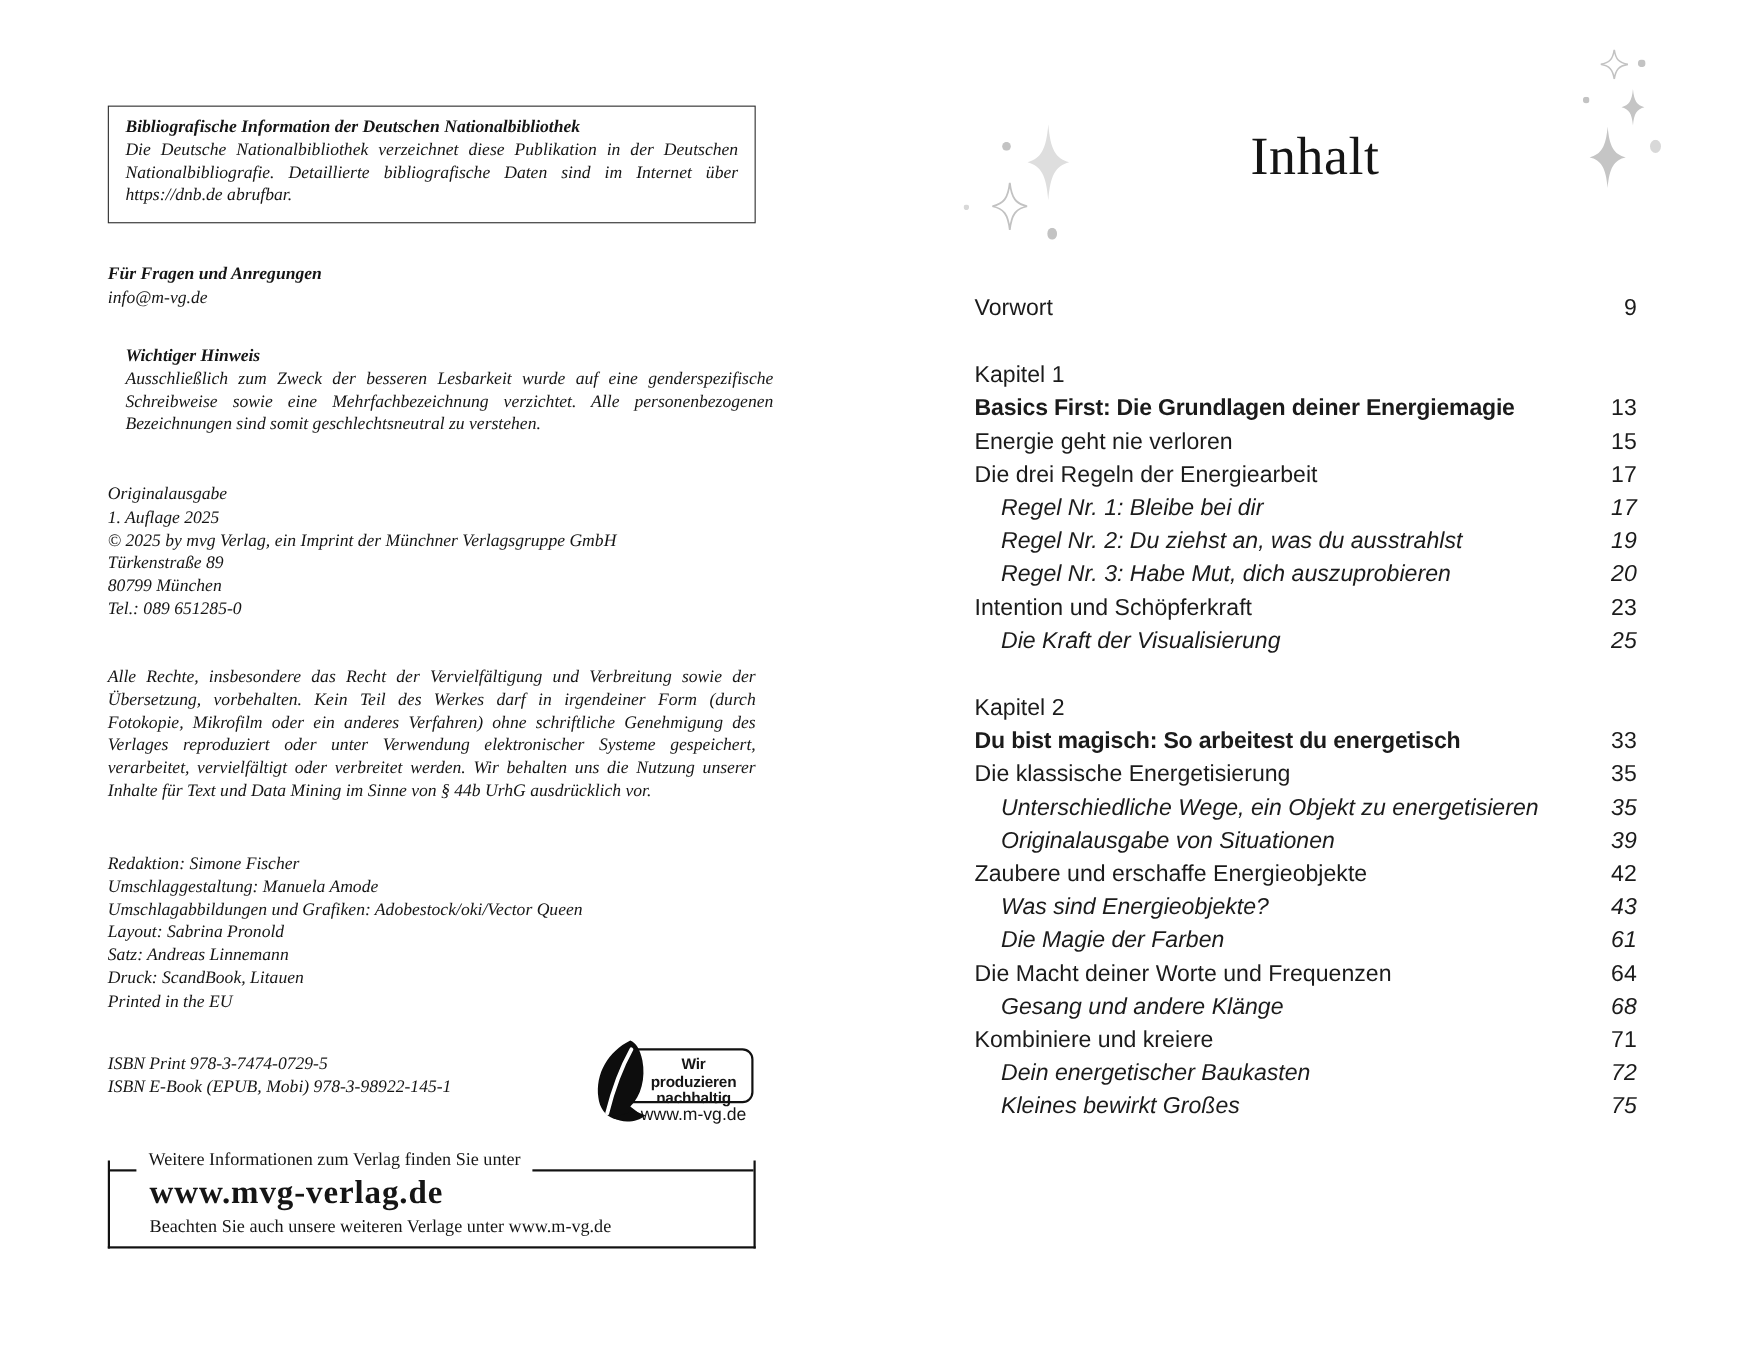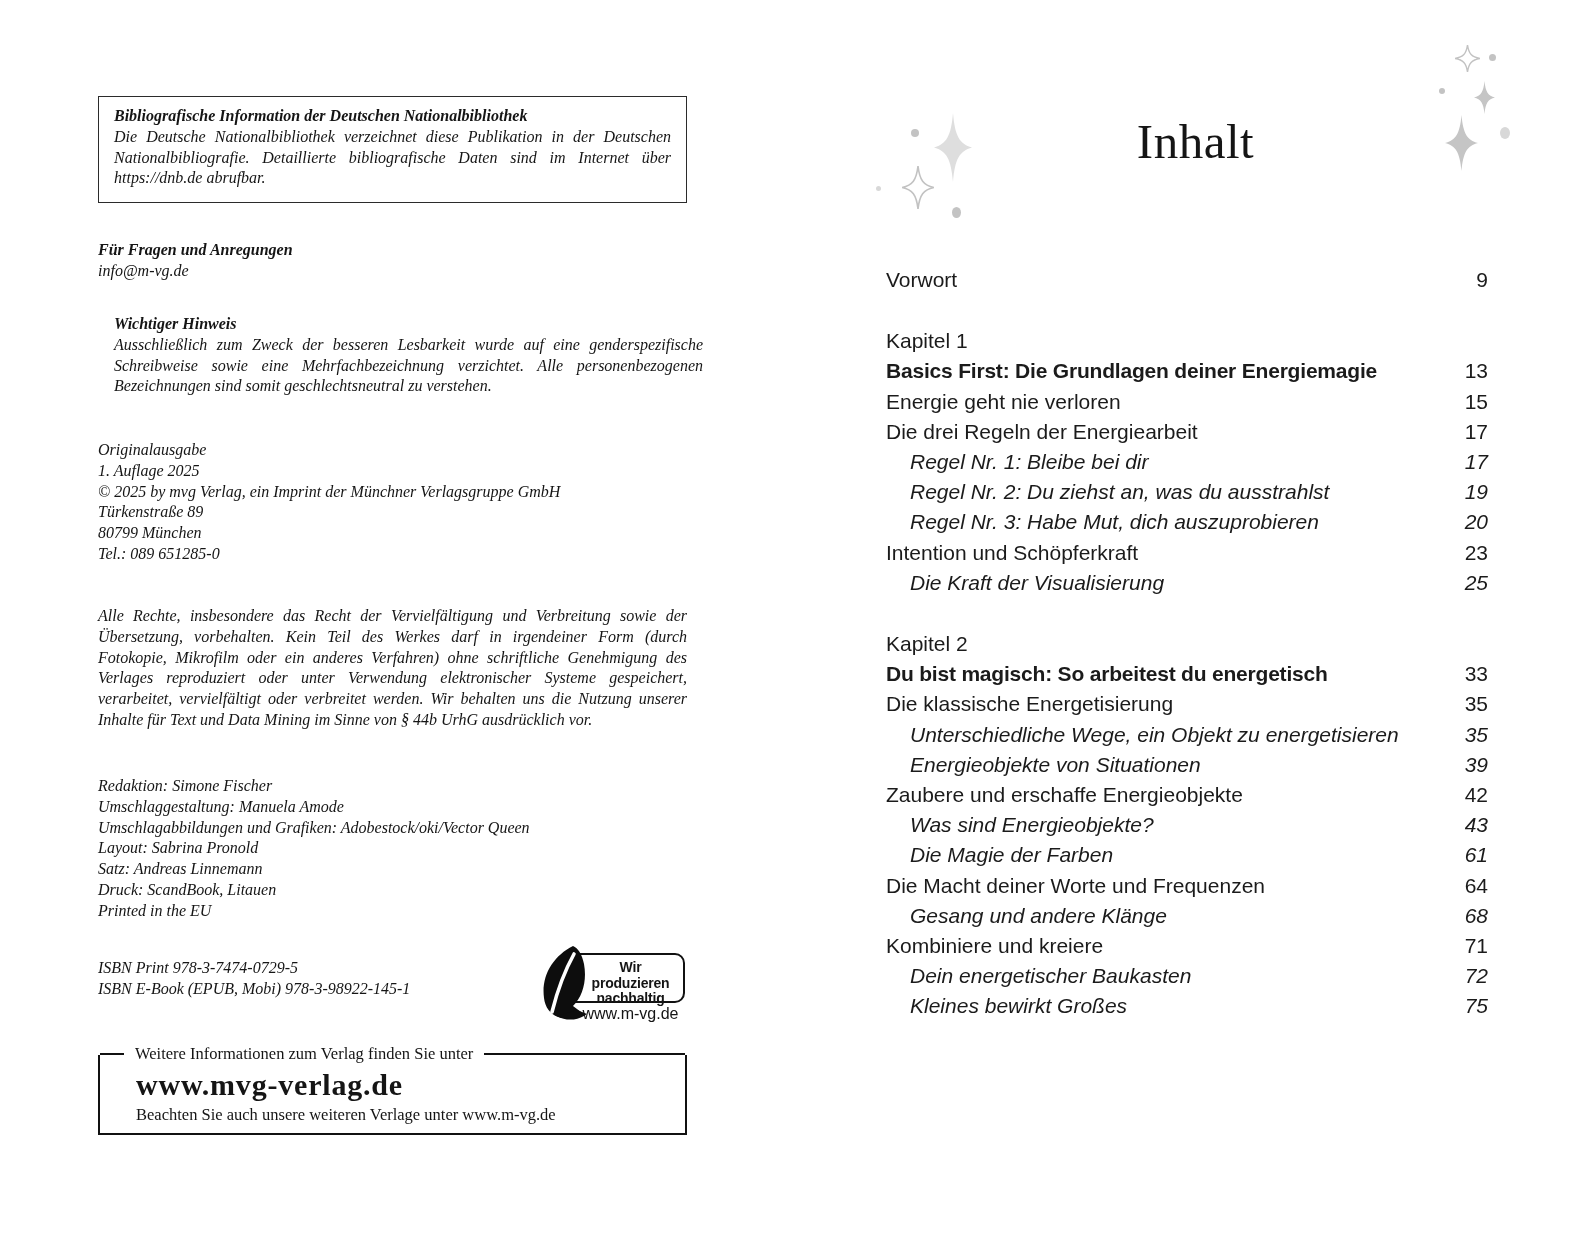--- a/index.html
+++ b/index.html
@@ -18,21 +18,21 @@
   .eco-badge{position:absolute;left:537px;top:944px;width:151px;height:74px;font-family:"Liberation Sans","DejaVu Sans",sans-serif;}
   .eco-rect{position:absolute;left:25px;top:9px;width:123px;height:50px;box-sizing:border-box;
             border:2.6px solid #111;border-radius:10px;background:#fff;text-align:center;padding:5px 2px 0 16px;}
   .eco-rect .l1,.eco-rect .l2{font-weight:bold;font-size:14px;line-height:15.5px;letter-spacing:-0.2px;}
   .eco-rect .l3{font-size:16px;line-height:13px;}
   .eco-leaf{position:absolute;left:0;top:0;z-index:2;}
 
   
   .promo{position:absolute;left:98px;top:1055px;width:589px;height:80px;box-sizing:border-box;
          border:2px solid #111;border-top:none;}
-  .promo-legend{position:absolute;left:0;right:0;top:-11px;display:flex;align-items:center;font-size:16.5px;}
+  .promo-legend{position:absolute;left:0;right:0;top:-11px;display:flex;align-items:flex-end;font-size:16.5px;}
   .promo-legend .seg{border-top:2px solid #111;height:0;}
   .promo-legend .seg-l{width:24px;margin-right:11px;}
   .promo-legend .seg-r{flex:1;margin-left:11px;}
   .promo-url{margin:14px 0 0 36px;font-size:30px;font-weight:bold;letter-spacing:0.8px;line-height:32px;}
   .promo-note{margin:4px 0 0 36px;font-size:16.5px;}
 
   
   .inhalt-title{position:absolute;left:797px;top:116px;width:797px;text-align:center;
                 font-size:49px;line-height:52px;font-weight:normal;letter-spacing:0.5px;}
   .toc{position:absolute;left:886px;top:265px;width:602px;
@@ -227,21 +227,21 @@
           <span class="toc-label">Die klassische Energetisierung</span>
           <span class="toc-page">35</span>
         </div>
 
         <div class="toc-row s-sub">
           <span class="toc-label">Unterschiedliche Wege, ein Objekt zu energetisieren</span>
           <span class="toc-page">35</span>
         </div>
 
         <div class="toc-row s-sub">
-          <span class="toc-label">Energieobjekte von Situationen</span>
+          <span class="toc-label">Originalausgabe von Situationen</span>
           <span class="toc-page">39</span>
         </div>
 
         <div class="toc-row s-normal">
           <span class="toc-label">Zaubere und erschaffe Energieobjekte</span>
           <span class="toc-page">42</span>
         </div>
 
         <div class="toc-row s-sub">
           <span class="toc-label">Was sind Energieobjekte?</span>

